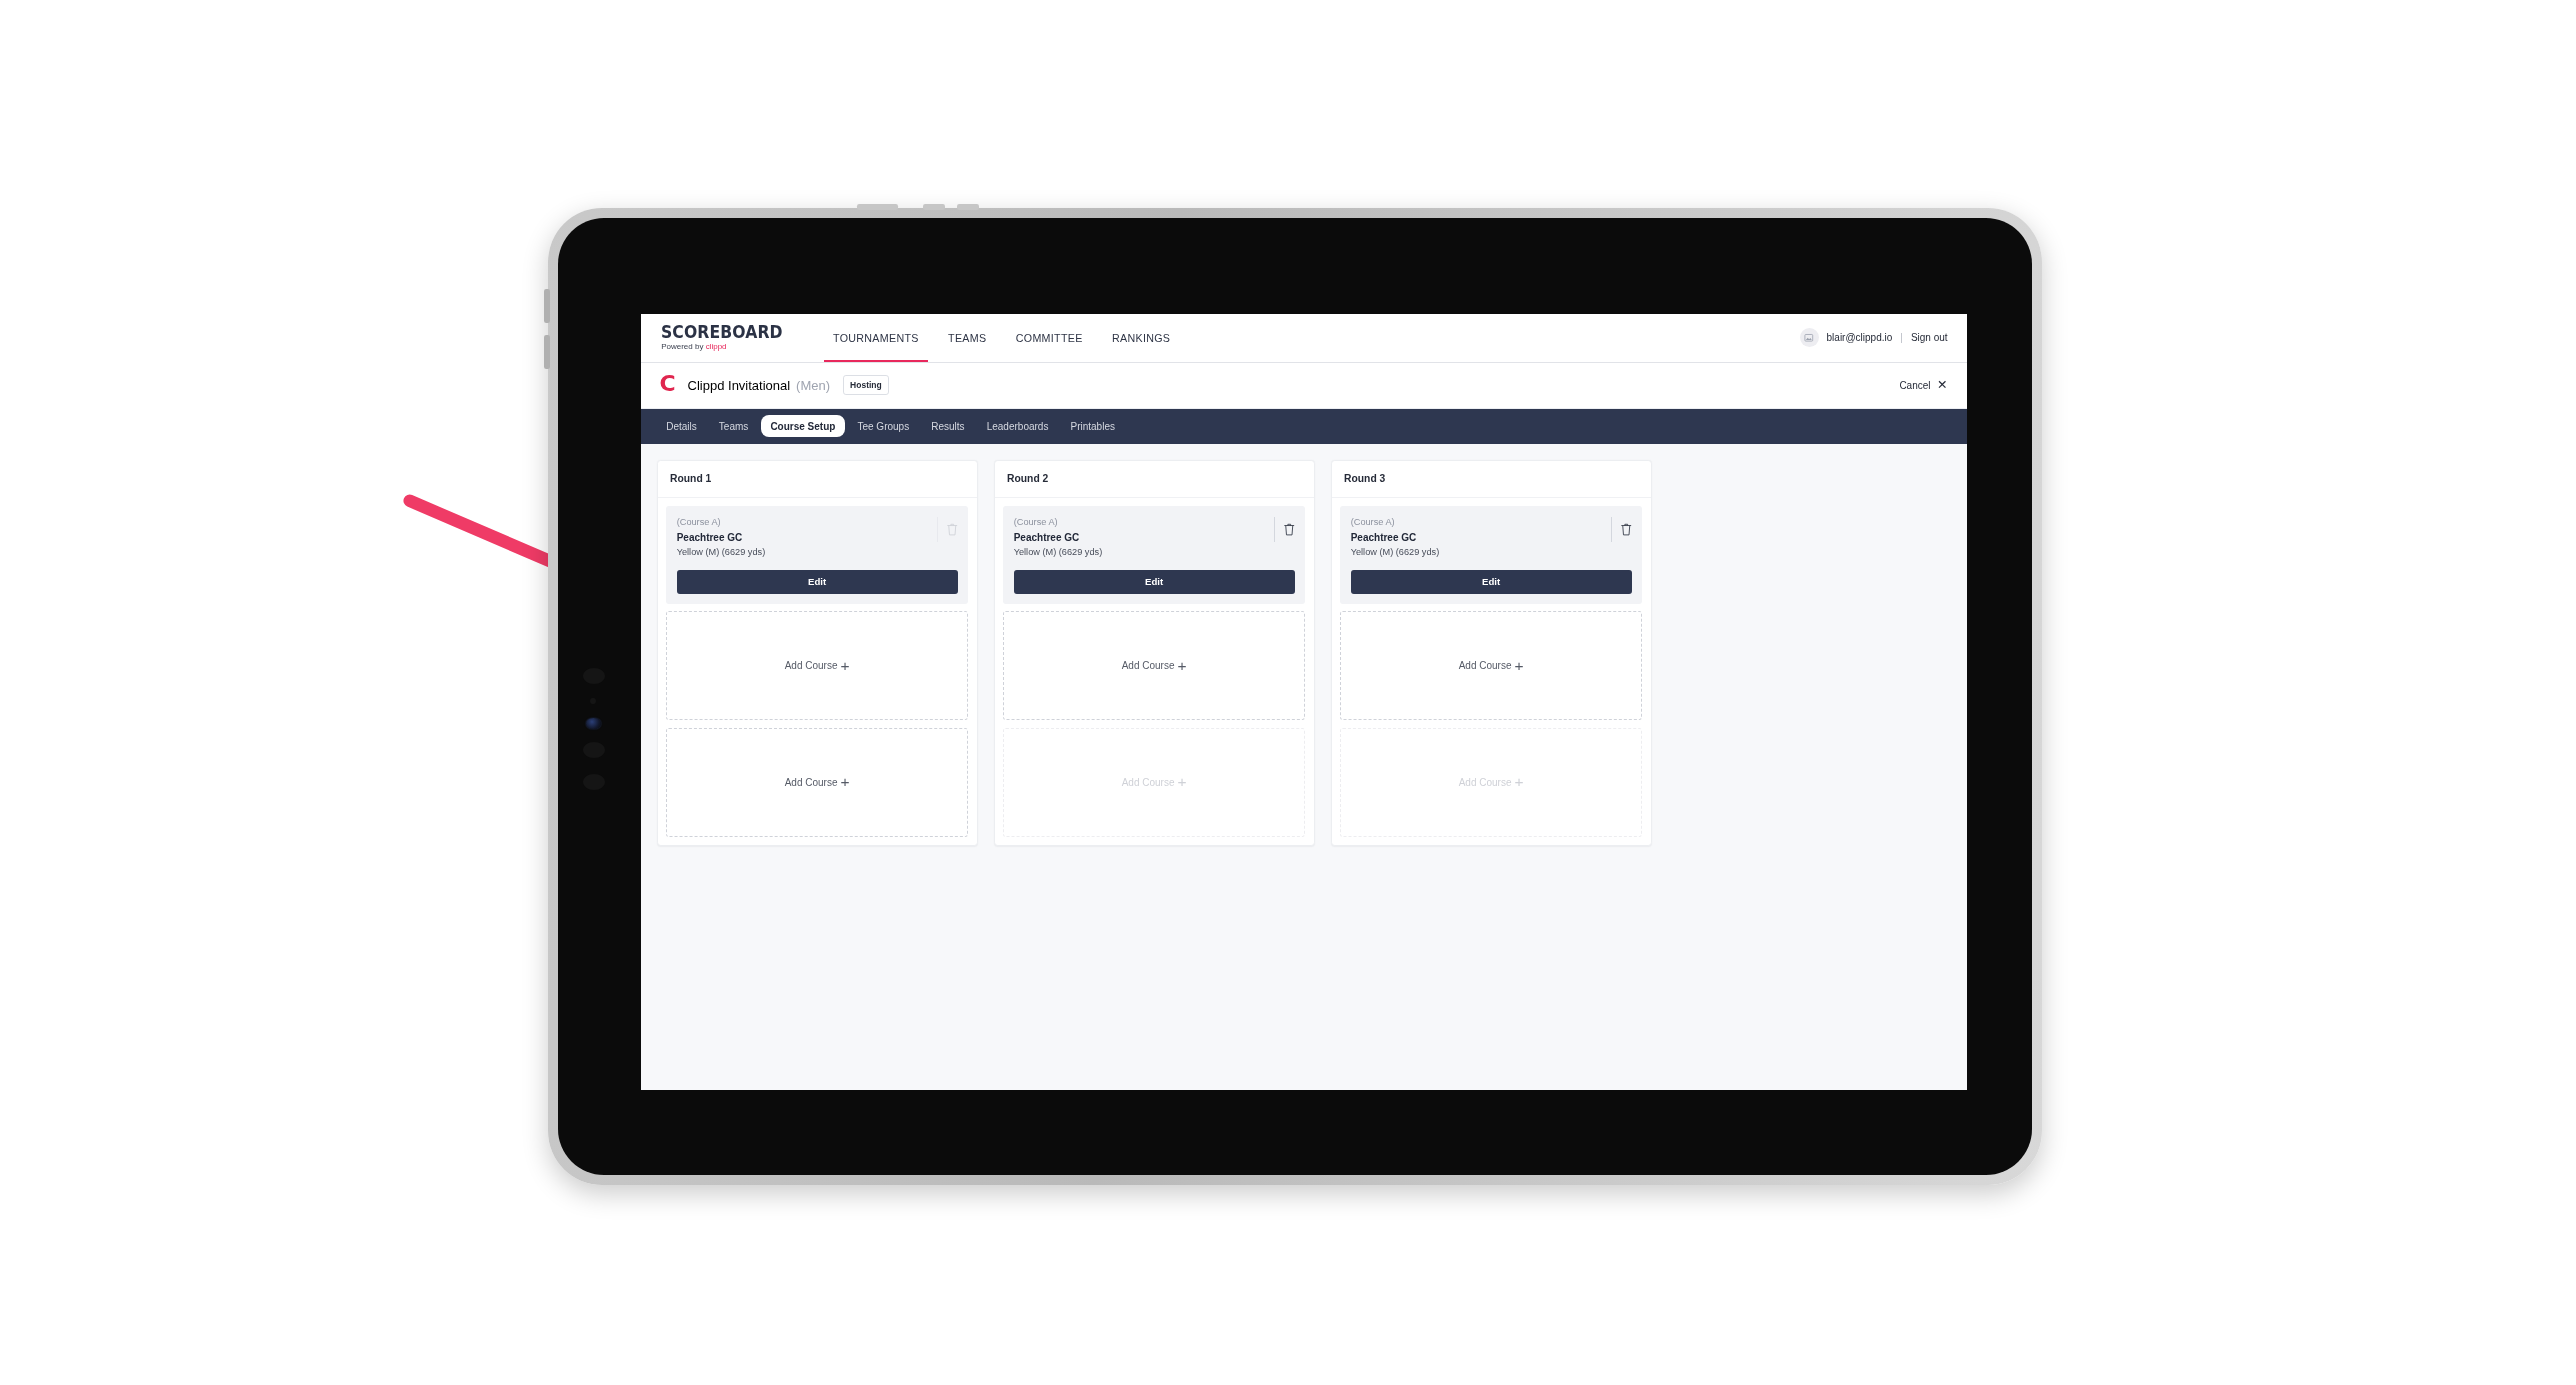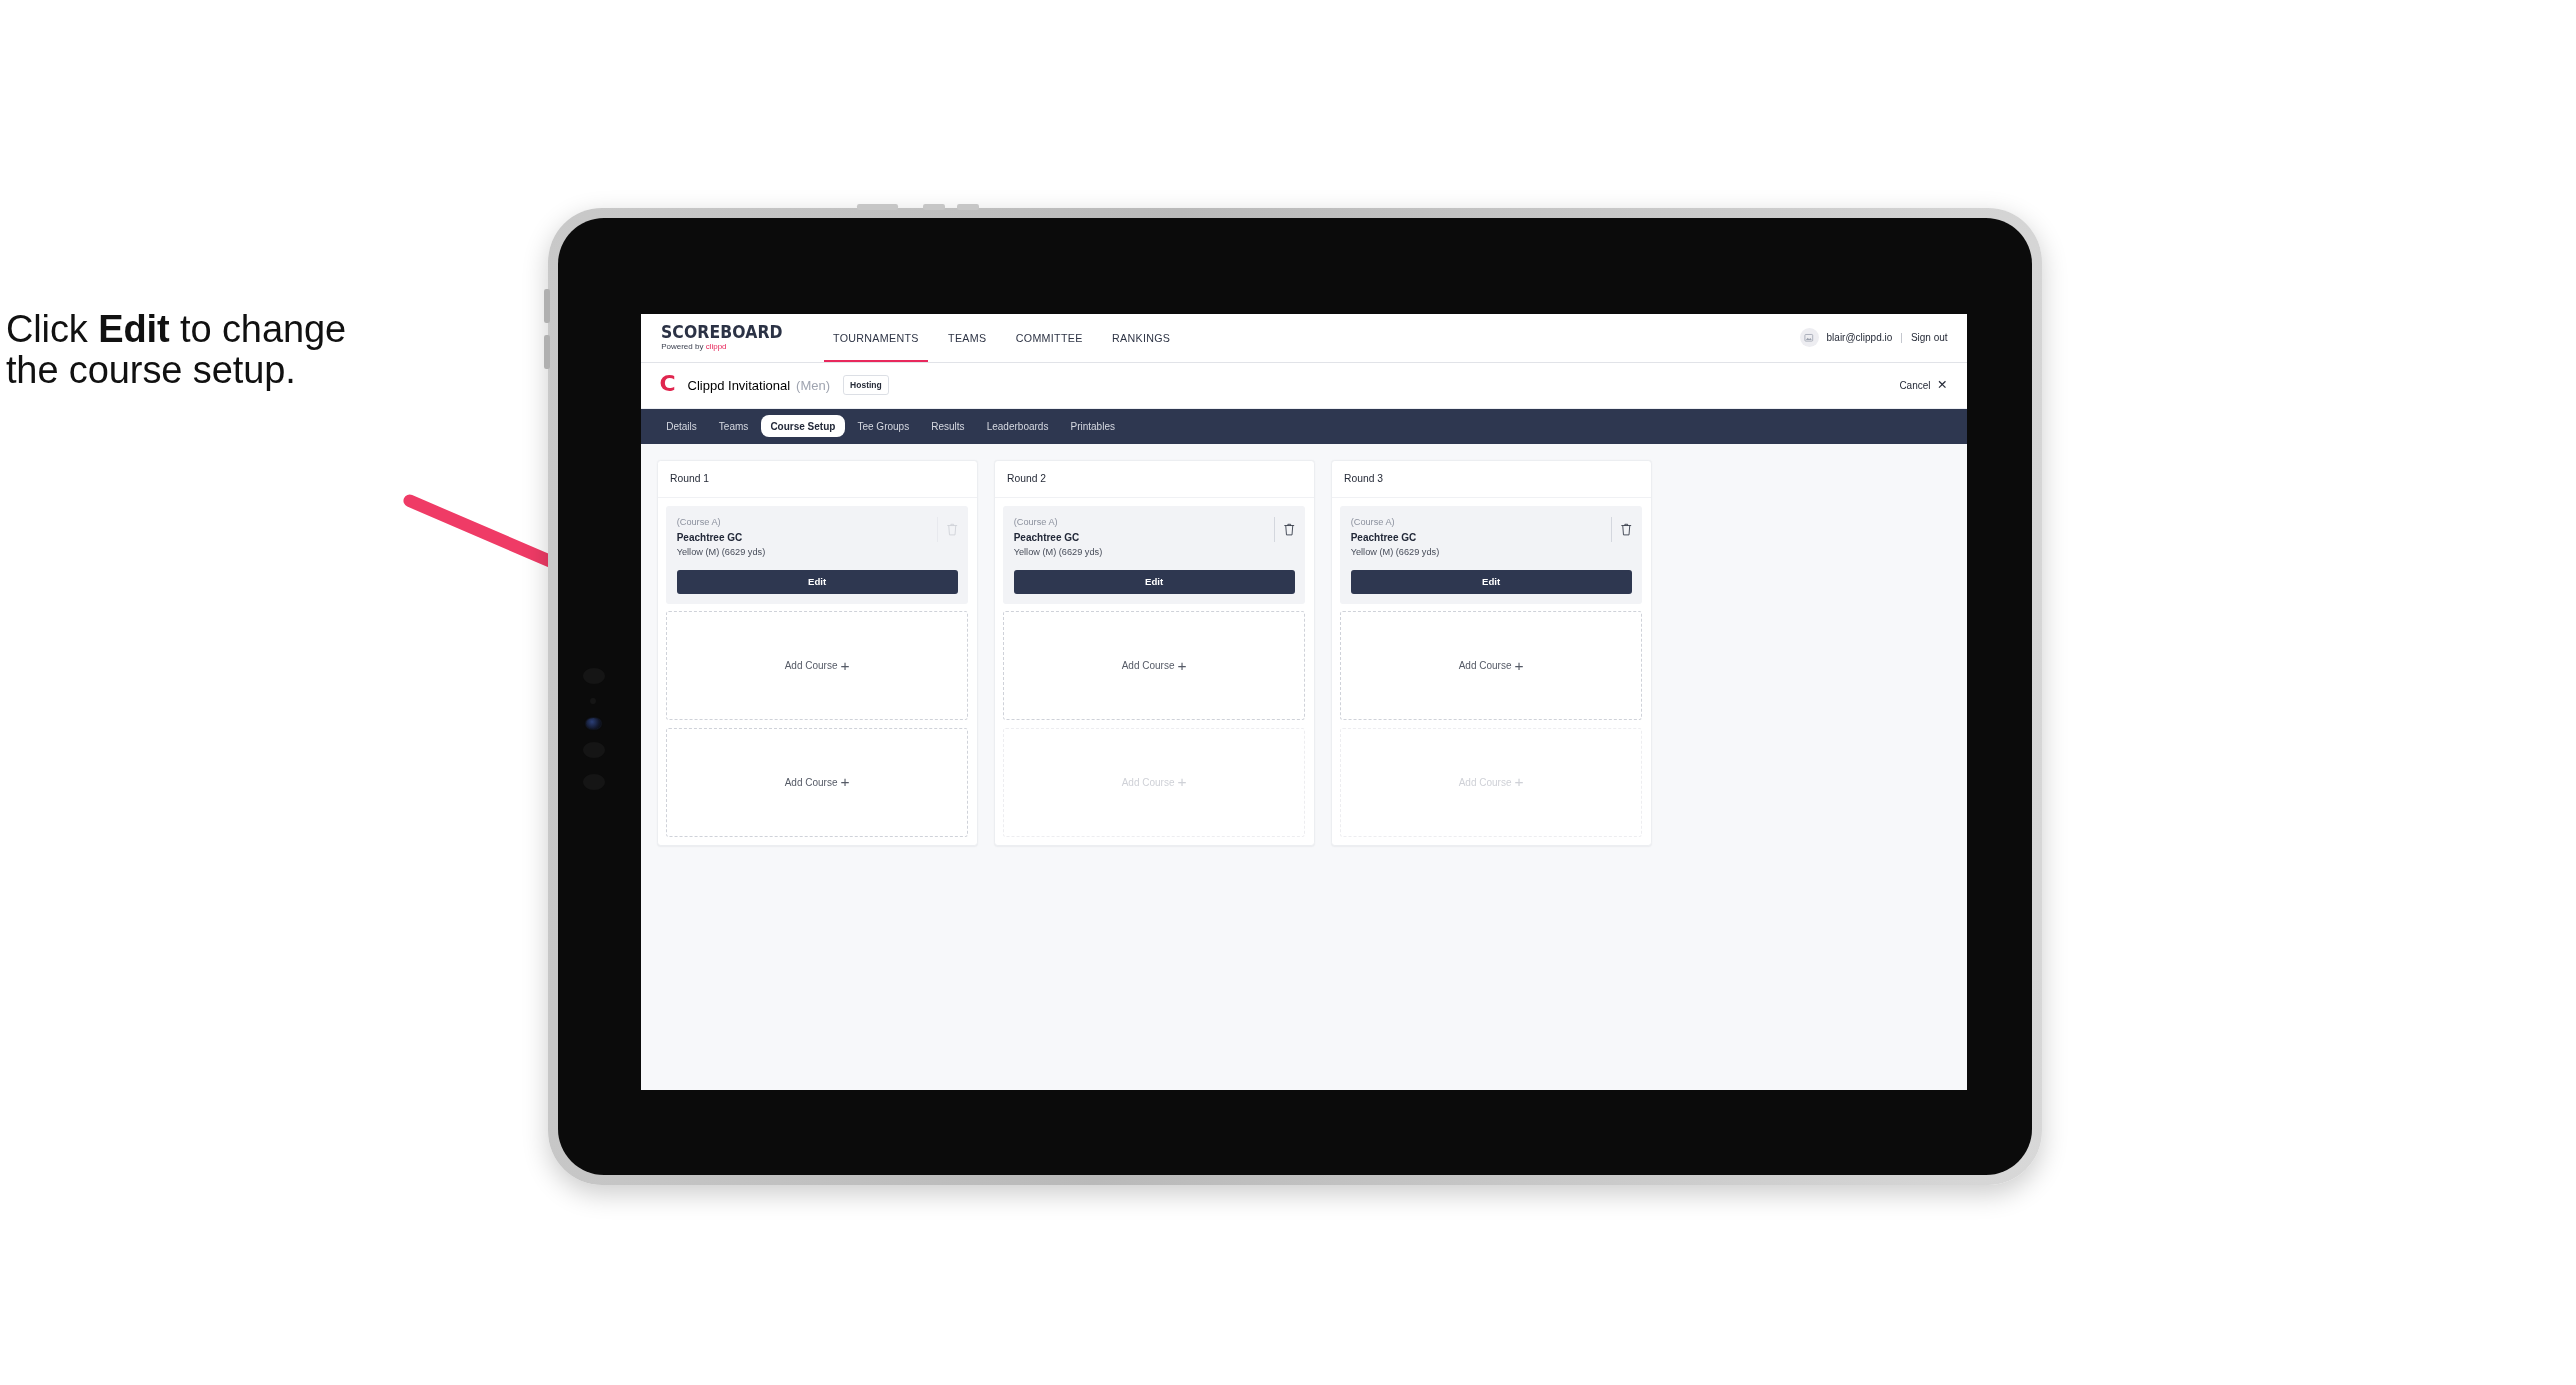--- a/index.html
+++ b/index.html
@@ -152,21 +152,21 @@
   .round-col {
     width: 321px;
     background:#ffffff;
     border:0.7px solid #eceef1;
     border-radius: 3.7px;
     box-shadow: 0 0.7px 1.5px rgba(20,25,40,0.05);
     overflow:hidden;
   }
   .round-head {
     height: 37px; display:flex; align-items:center; padding-left: 12.5px;
-    font-size: 10.3px; color:#262b38; font-weight:400;
+    font-size: 10.3px; color:#262b38; font-weight:700;
     border-bottom:0.7px solid #f0f1f4;
   }
   .round-body { padding: 8.8px; display:flex; flex-direction:column; gap: 7.4px; }
 
   .course-card {
     background:#f2f3f6; border-radius:2.9px; padding: 9.6px 10.3px 10.3px 10.3px;
     position:relative;
   }
   .course-label { font-size: 9.2px; color:#8c919e; line-height:1.5; }
   .course-name { font-size: 10px; color:#222838; font-weight:700; line-height:1.55; }
@@ -203,23 +203,20 @@
   }
   .add-course .plus { font-size: 15.5px; line-height:1; color:#555a66; font-weight:300; }
   .add-course.faded { border-color:#ededf0; color:#cfd1d7; }
   .add-course.faded .plus { color:#cfd1d7; }
 </style>
 </head>
 <body>
 
 <div id="stage">
 
-  <div class="annotation">
-    <span>Click </span><b>Edit</b><span> to change the course setup.</span>
-  </div>
 
   <svg class="arrow-svg" viewBox="0 0 460 250">
     <line x1="36" y1="50" x2="315" y2="170" stroke="#ef3b66" stroke-width="17" stroke-linecap="round"></line>
     <polygon points="356,188 294,133 285,195" fill="#ef3b66"></polygon>
   </svg>
 
   <div class="tablet">
     <div class="side-btn" style="top:81px; height:34px;"></div>
     <div class="side-btn" style="top:127px; height:34px;"></div>
     <div class="top-btn" style="left:309px; width:41px;"></div>

